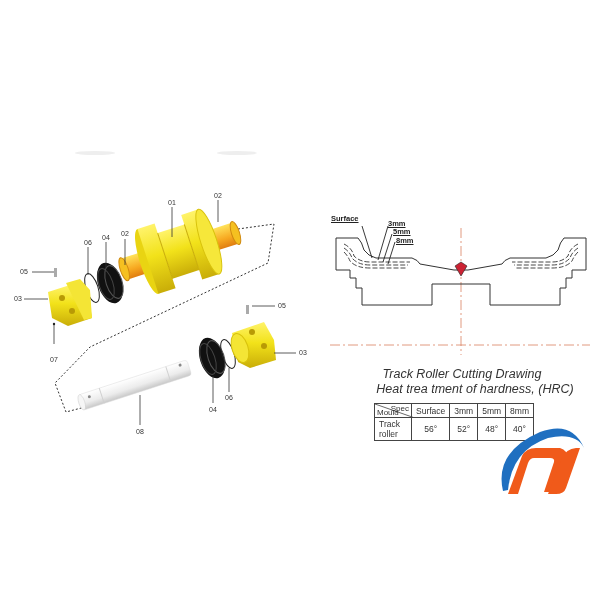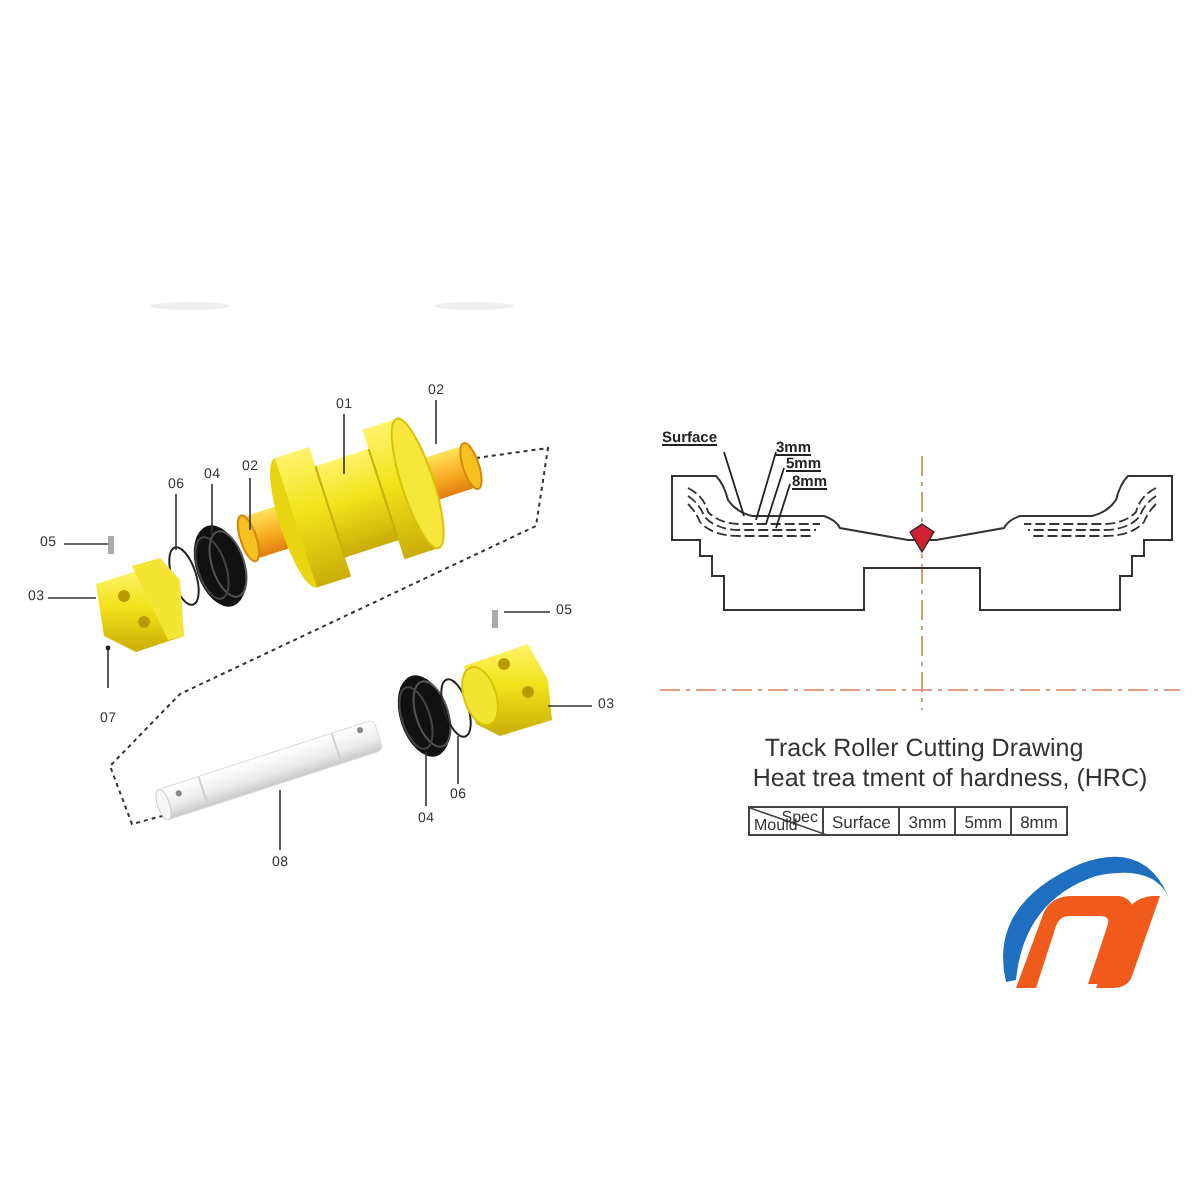--- a/index.html
+++ b/index.html
@@ -1,19 +1,19 @@
 <!DOCTYPE html>
 <html><head>
 <meta charset="utf-8">
 <style>
   html, body { margin: 0; padding: 0; background: #ffffff; }
   body { width: 600px; height: 600px; position: relative; overflow: hidden; font-family: "Liberation Sans", sans-serif; }
   .canvas { position: absolute; left: 0; top: 0; width: 600px; height: 600px; }
   .part-label { position: absolute; font-family: "Liberation Sans", sans-serif; font-size: 7px; color: #333; letter-spacing: 0.2px; }
-  .caption { position: absolute; width: 230px; text-align: center; color: #333; font-size: 12.5px; line-height: 15px; }
+  .caption { position: absolute; width: 230px; text-align: center; color: #333; font-size: 12.5px; line-height: 15px; font-style: italic; }
   .hardness-table { position: absolute; left: 374px; top: 403px; border-collapse: collapse; font-size: 8.5px; color: #333; }
   .hardness-table td { border: 1px solid #444; padding: 1px 4px; text-align: center; height: 11px; }
   .hardness-table td.spec-corner { position: relative; width: 36px; padding: 0; }
   .spec-corner .spec { position: absolute; right: 2px; top: 0px; font-size: 8px; }
   .spec-corner .mould { position: absolute; left: 2px; bottom: 0px; font-size: 8px; }
   .spec-corner svg { position: absolute; left: 0; top: 0; }
   .row-label { text-align: left !important; }
   .drawing-note { position: absolute; font-size: 7.5px; color: #222; text-decoration: underline; font-weight: bold; }
 </style>
 </head>
@@ -182,20 +182,27 @@
             <line x1="0" y1="0" x2="40" y2="14" stroke="#444" stroke-width="0.8"></line>
           </svg>
       <span class="spec">Spec</span>
       <span class="mould">Mould</span>
     </td>
     <td>Surface</td>
     <td>3mm</td>
     <td>5mm</td>
     <td>8mm</td>
   </tr>
+  <tr>
+    <td class="row-label">Track roller</td>
+    <td>56°</td>
+    <td>52°</td>
+    <td>48°</td>
+    <td>40°</td>
+  </tr>
 </tbody>
   </table>
 
 <svg class="canvas" viewBox="0 0 600 600" xmlns="http://www.w3.org/2000/svg">
   <path d="M503,491 Q494,452 540,432 Q572,420 584,448 Q576,432 548,438 Q512,450 508,490 Z" fill="#1f6fc0"></path>
   <path d="M508,494 L522,456 Q526,448 536,448 L560,448 Q568,450 566,458 L554,492 L544,492 L554,462 Q555,458 550,458 L534,458 Q530,458 528,463 L518,494 Z" fill="#f05a1a"></path>
   <path d="M548,494 L562,458 Q566,449 576,448 L580,448 L566,488 Q564,494 556,494 Z" fill="#f05a1a"></path>
 </svg>
 
 </body></html>

